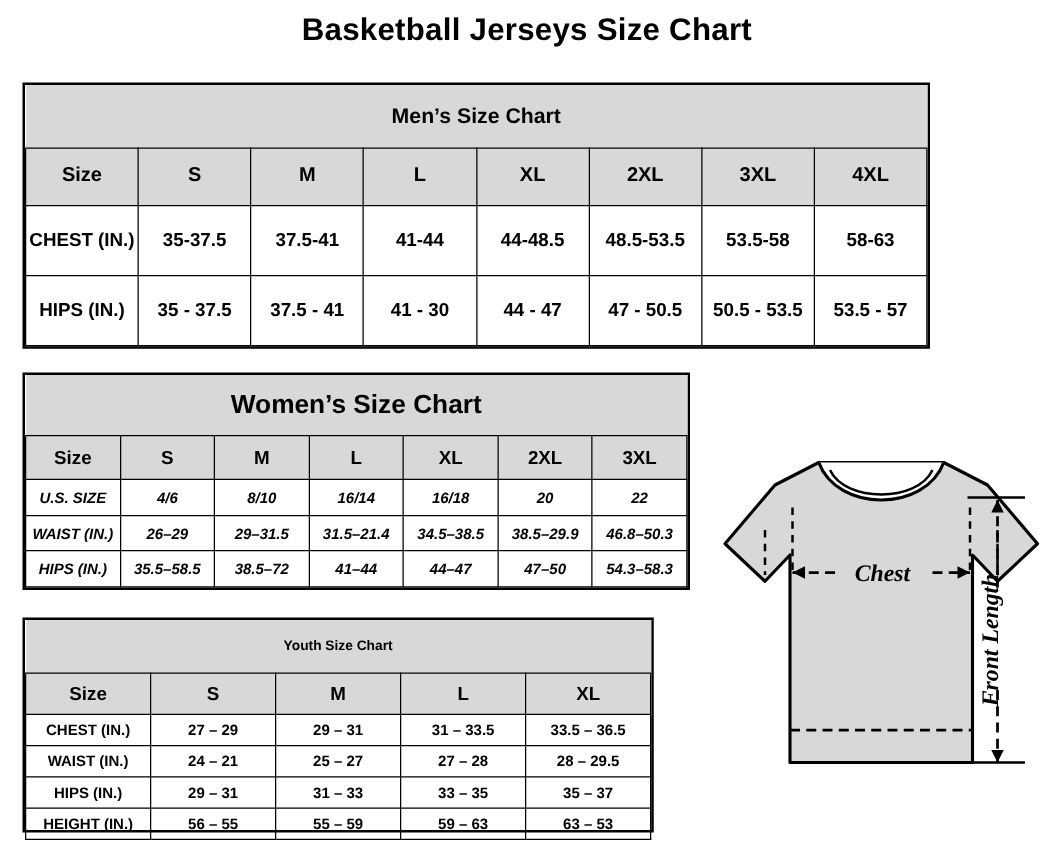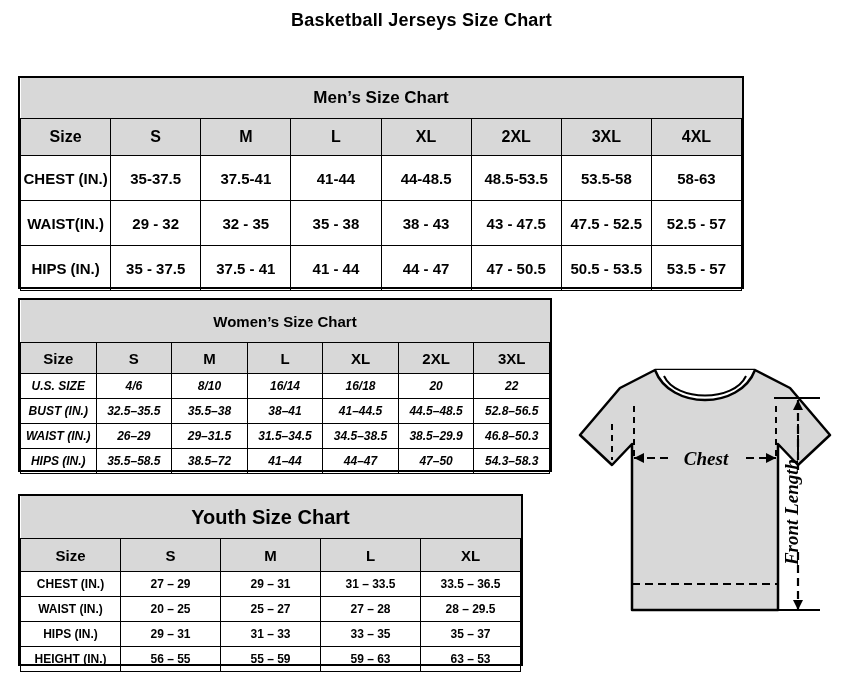--- a/index.html
+++ b/index.html
@@ -10,21 +10,21 @@
   body {
     width: 843px;
     height: 679px;
     font-family: "Liberation Sans", sans-serif;
     color: #000000;
     position: relative;
     overflow: hidden;
   }
   #page-title {
     text-align: center;
-    font-size: 18px;
+    font-size: 25px;
     font-weight: bold;
     margin: 10px 0 0 0;
     letter-spacing: 0.2px;
   }
   .chart-block {
     position: absolute;
     border: 2px solid #000;
     box-sizing: border-box;
     background: #fff;
   }
@@ -47,36 +47,36 @@
     font-weight: bold;
     border-top: none !important;
     border-left: none !important;
     border-right: none !important;
   }
   .hdr-row td {
     background: #d8d8d8;
   }
 
   
-  #mens-chart { left: 18px; top: 76px; width: 726px; height: 213px; }
+  #mens-chart { left: 18px; top: 66px; width: 726px; height: 213px; }
   #mens-chart .caption-cell { height: 40px; }
   #mens-chart .hdr-row td { height: 36px; font-size: 16px; }
   #mens-chart .data-row td { height: 44px; font-size: 15px; }
   #mens-chart .rowlabel { font-size: 14px; }
 
   
   #womens-chart { left: 18px; top: 298px; width: 534px; height: 174px; }
-  #womens-chart .caption-cell { height: 42px; font-size: 15px; }
+  #womens-chart .caption-cell { height: 42px; font-size: 21px; }
   #womens-chart .hdr-row td { height: 30px; font-size: 15px; }
   #womens-chart .data-row td { height: 24px; font-size: 12px; font-style: italic; }
   #womens-chart .rowlabel { font-size: 12px; }
 
   
   #youth-chart { left: 18px; top: 494px; width: 505px; height: 172px; }
-  #youth-chart .caption-cell { height: 42px; font-size: 20px; }
+  #youth-chart .caption-cell { height: 42px; font-size: 11px; }
   #youth-chart .hdr-row td { height: 32px; font-size: 15px; }
   #youth-chart .data-row td { height: 24px; font-size: 12px; }
   #youth-chart .rowlabel { font-size: 12px; }
 
   
   #shirt-diagram {
     position: absolute;
     left: 560px;
     top: 340px;
     width: 295px;
@@ -114,34 +114,24 @@
       <td class="rowlabel">CHEST (IN.)</td>
       <td>35-37.5</td>
       <td>37.5-41</td>
       <td>41-44</td>
       <td>44-48.5</td>
       <td>48.5-53.5</td>
       <td>53.5-58</td>
       <td>58-63</td>
     </tr>
     <tr class="data-row">
-      <td class="rowlabel">WAIST(IN.)</td>
-      <td>29 - 32</td>
-      <td>32 - 35</td>
-      <td>35 - 38</td>
-      <td>38 - 43</td>
-      <td>43 - 47.5</td>
-      <td>47.5 - 52.5</td>
-      <td>52.5 - 57</td>
-    </tr>
-    <tr class="data-row">
       <td class="rowlabel">HIPS (IN.)</td>
       <td>35 - 37.5</td>
       <td>37.5 - 41</td>
-      <td>41 - 44</td>
+      <td>41 - 30</td>
       <td>44 - 47</td>
       <td>47 - 50.5</td>
       <td>50.5 - 53.5</td>
       <td>53.5 - 57</td>
     </tr>
   </tbody>
     </table>
 </div>
 
 <div class="chart-block" id="womens-chart">
@@ -162,33 +152,24 @@
     <tr class="data-row">
       <td class="rowlabel">U.S. SIZE</td>
       <td>4/6</td>
       <td>8/10</td>
       <td>16/14</td>
       <td>16/18</td>
       <td>20</td>
       <td>22</td>
     </tr>
     <tr class="data-row">
-      <td class="rowlabel">BUST  (IN.)</td>
-      <td>32.5–35.5</td>
-      <td>35.5–38</td>
-      <td>38–41</td>
-      <td>41–44.5</td>
-      <td>44.5–48.5</td>
-      <td>52.8–56.5</td>
-    </tr>
-    <tr class="data-row">
       <td class="rowlabel">WAIST  (IN.)</td>
       <td>26–29</td>
       <td>29–31.5</td>
-      <td>31.5–34.5</td>
+      <td>31.5–21.4</td>
       <td>34.5–38.5</td>
       <td>38.5–29.9</td>
       <td>46.8–50.3</td>
     </tr>
     <tr class="data-row">
       <td class="rowlabel">HIPS  (IN.)</td>
       <td>35.5–58.5</td>
       <td>38.5–72</td>
       <td>41–44</td>
       <td>44–47</td>
@@ -214,21 +195,21 @@
     </tr>
     <tr class="data-row">
       <td class="rowlabel">CHEST (IN.)</td>
       <td>27 – 29</td>
       <td>29 – 31</td>
       <td>31 – 33.5</td>
       <td>33.5 – 36.5</td>
     </tr>
     <tr class="data-row">
       <td class="rowlabel">WAIST  (IN.)</td>
-      <td>20 – 25</td>
+      <td>24 – 21</td>
       <td>25 – 27</td>
       <td>27 – 28</td>
       <td>28 – 29.5</td>
     </tr>
     <tr class="data-row">
       <td class="rowlabel">HIPS  (IN.)</td>
       <td>29 – 31</td>
       <td>31 – 33</td>
       <td>33 – 35</td>
       <td>35 – 37</td>

